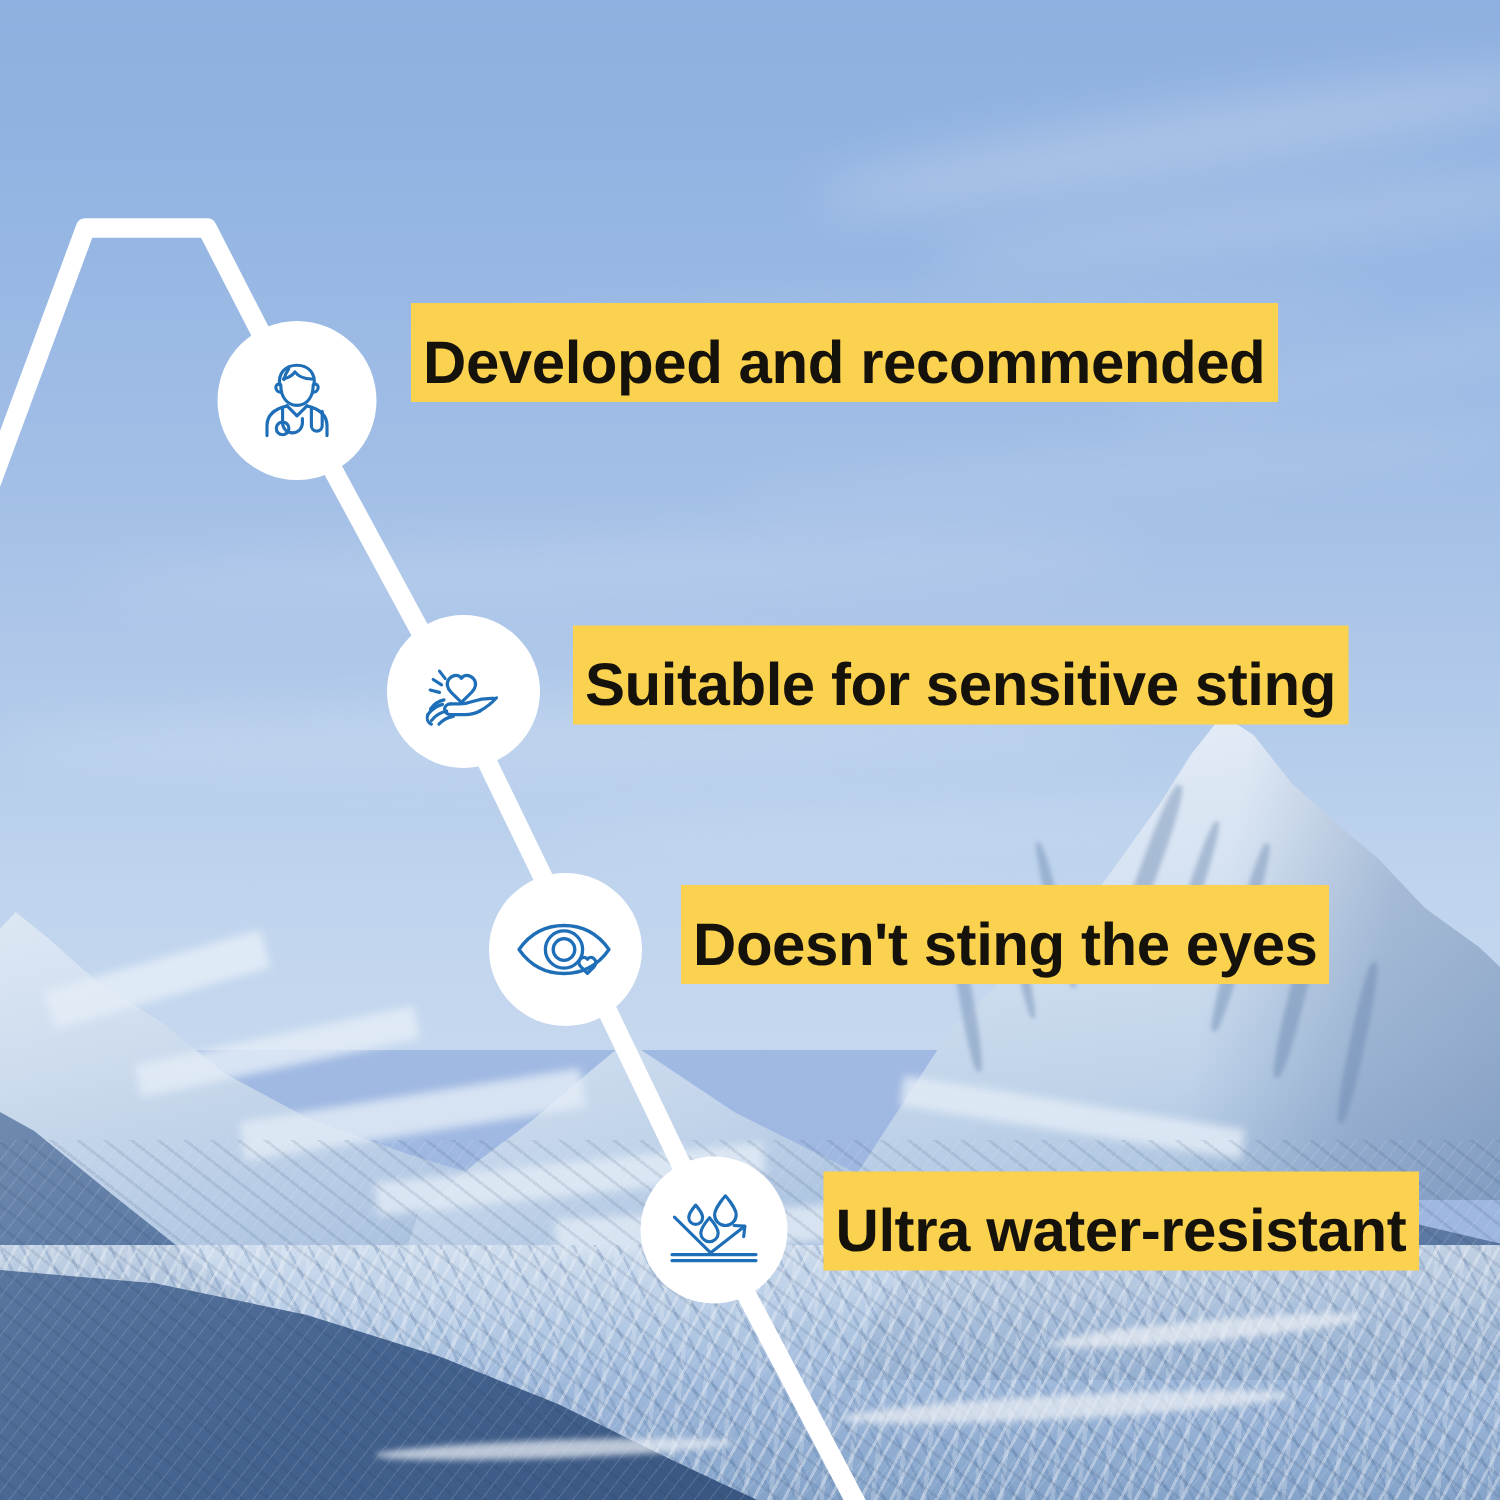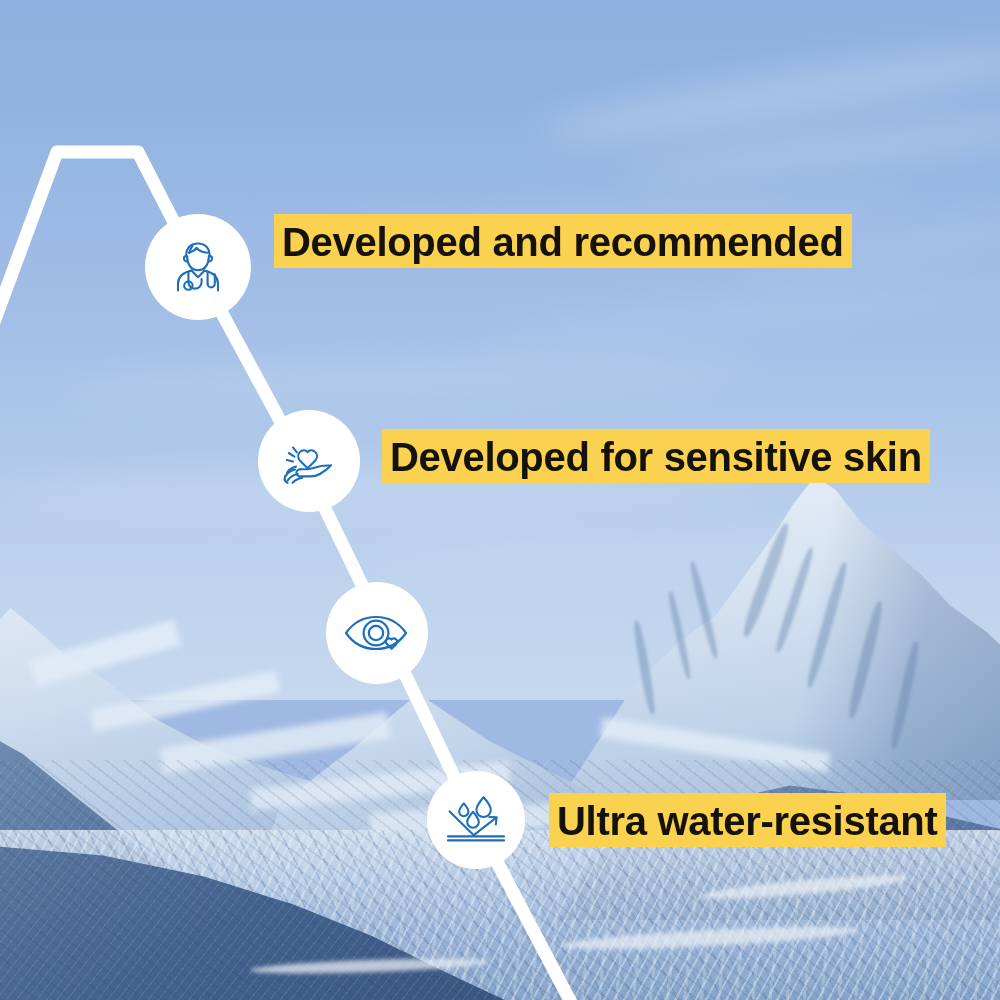--- a/index.html
+++ b/index.html
@@ -187,21 +187,21 @@
     margin: 0;
     color: #15120c;
     font-weight: 700;
     letter-spacing: -0.3px;
     line-height: 1.30;
   }
   .feature-text span {
     background: #fbd24f;
     box-decoration-break: clone;
     -webkit-box-decoration-break: clone;
-    padding: 6px 8px 4px 8px;
+    padding: 18px 8px 4px 8px;
   }
   .ft-1 { left: 274px; top: 216px; width: 640px; font-size: 40px; }
   .ft-2 { left: 382px; top: 431px; width: 560px; font-size: 40px; }
   .ft-3 { left: 454px; top: 604px; width: 500px; font-size: 40px; }
   .ft-4 { left: 549px; top: 795px; width: 470px; font-size: 40px; }
 </style>
 </head>
 <body>
 
 <div id="scene">
@@ -330,21 +330,24 @@
       <line x1="8.0" y1="52.4" x2="64.0" y2="52.4"></line>
       <line x1="8.0" y1="56.4" x2="64.0" y2="56.4"></line>
     </svg>
   </div>
 
   <p class="feature-text ft-1">
     <span>Developed and recommended</span><br>
   </p>
 
   <p class="feature-text ft-2">
-    <span>Developed for sensitive skin</span>
+    <span>Suitable for sensitive sting</span>
   </p>
 
+  <p class="feature-text ft-3">
+    <span>Doesn't sting the eyes</span>
+  </p>
 
   <p class="feature-text ft-4">
     <span>Ultra water-resistant</span>
   </p>
 
 </div>
 
 </body></html>

